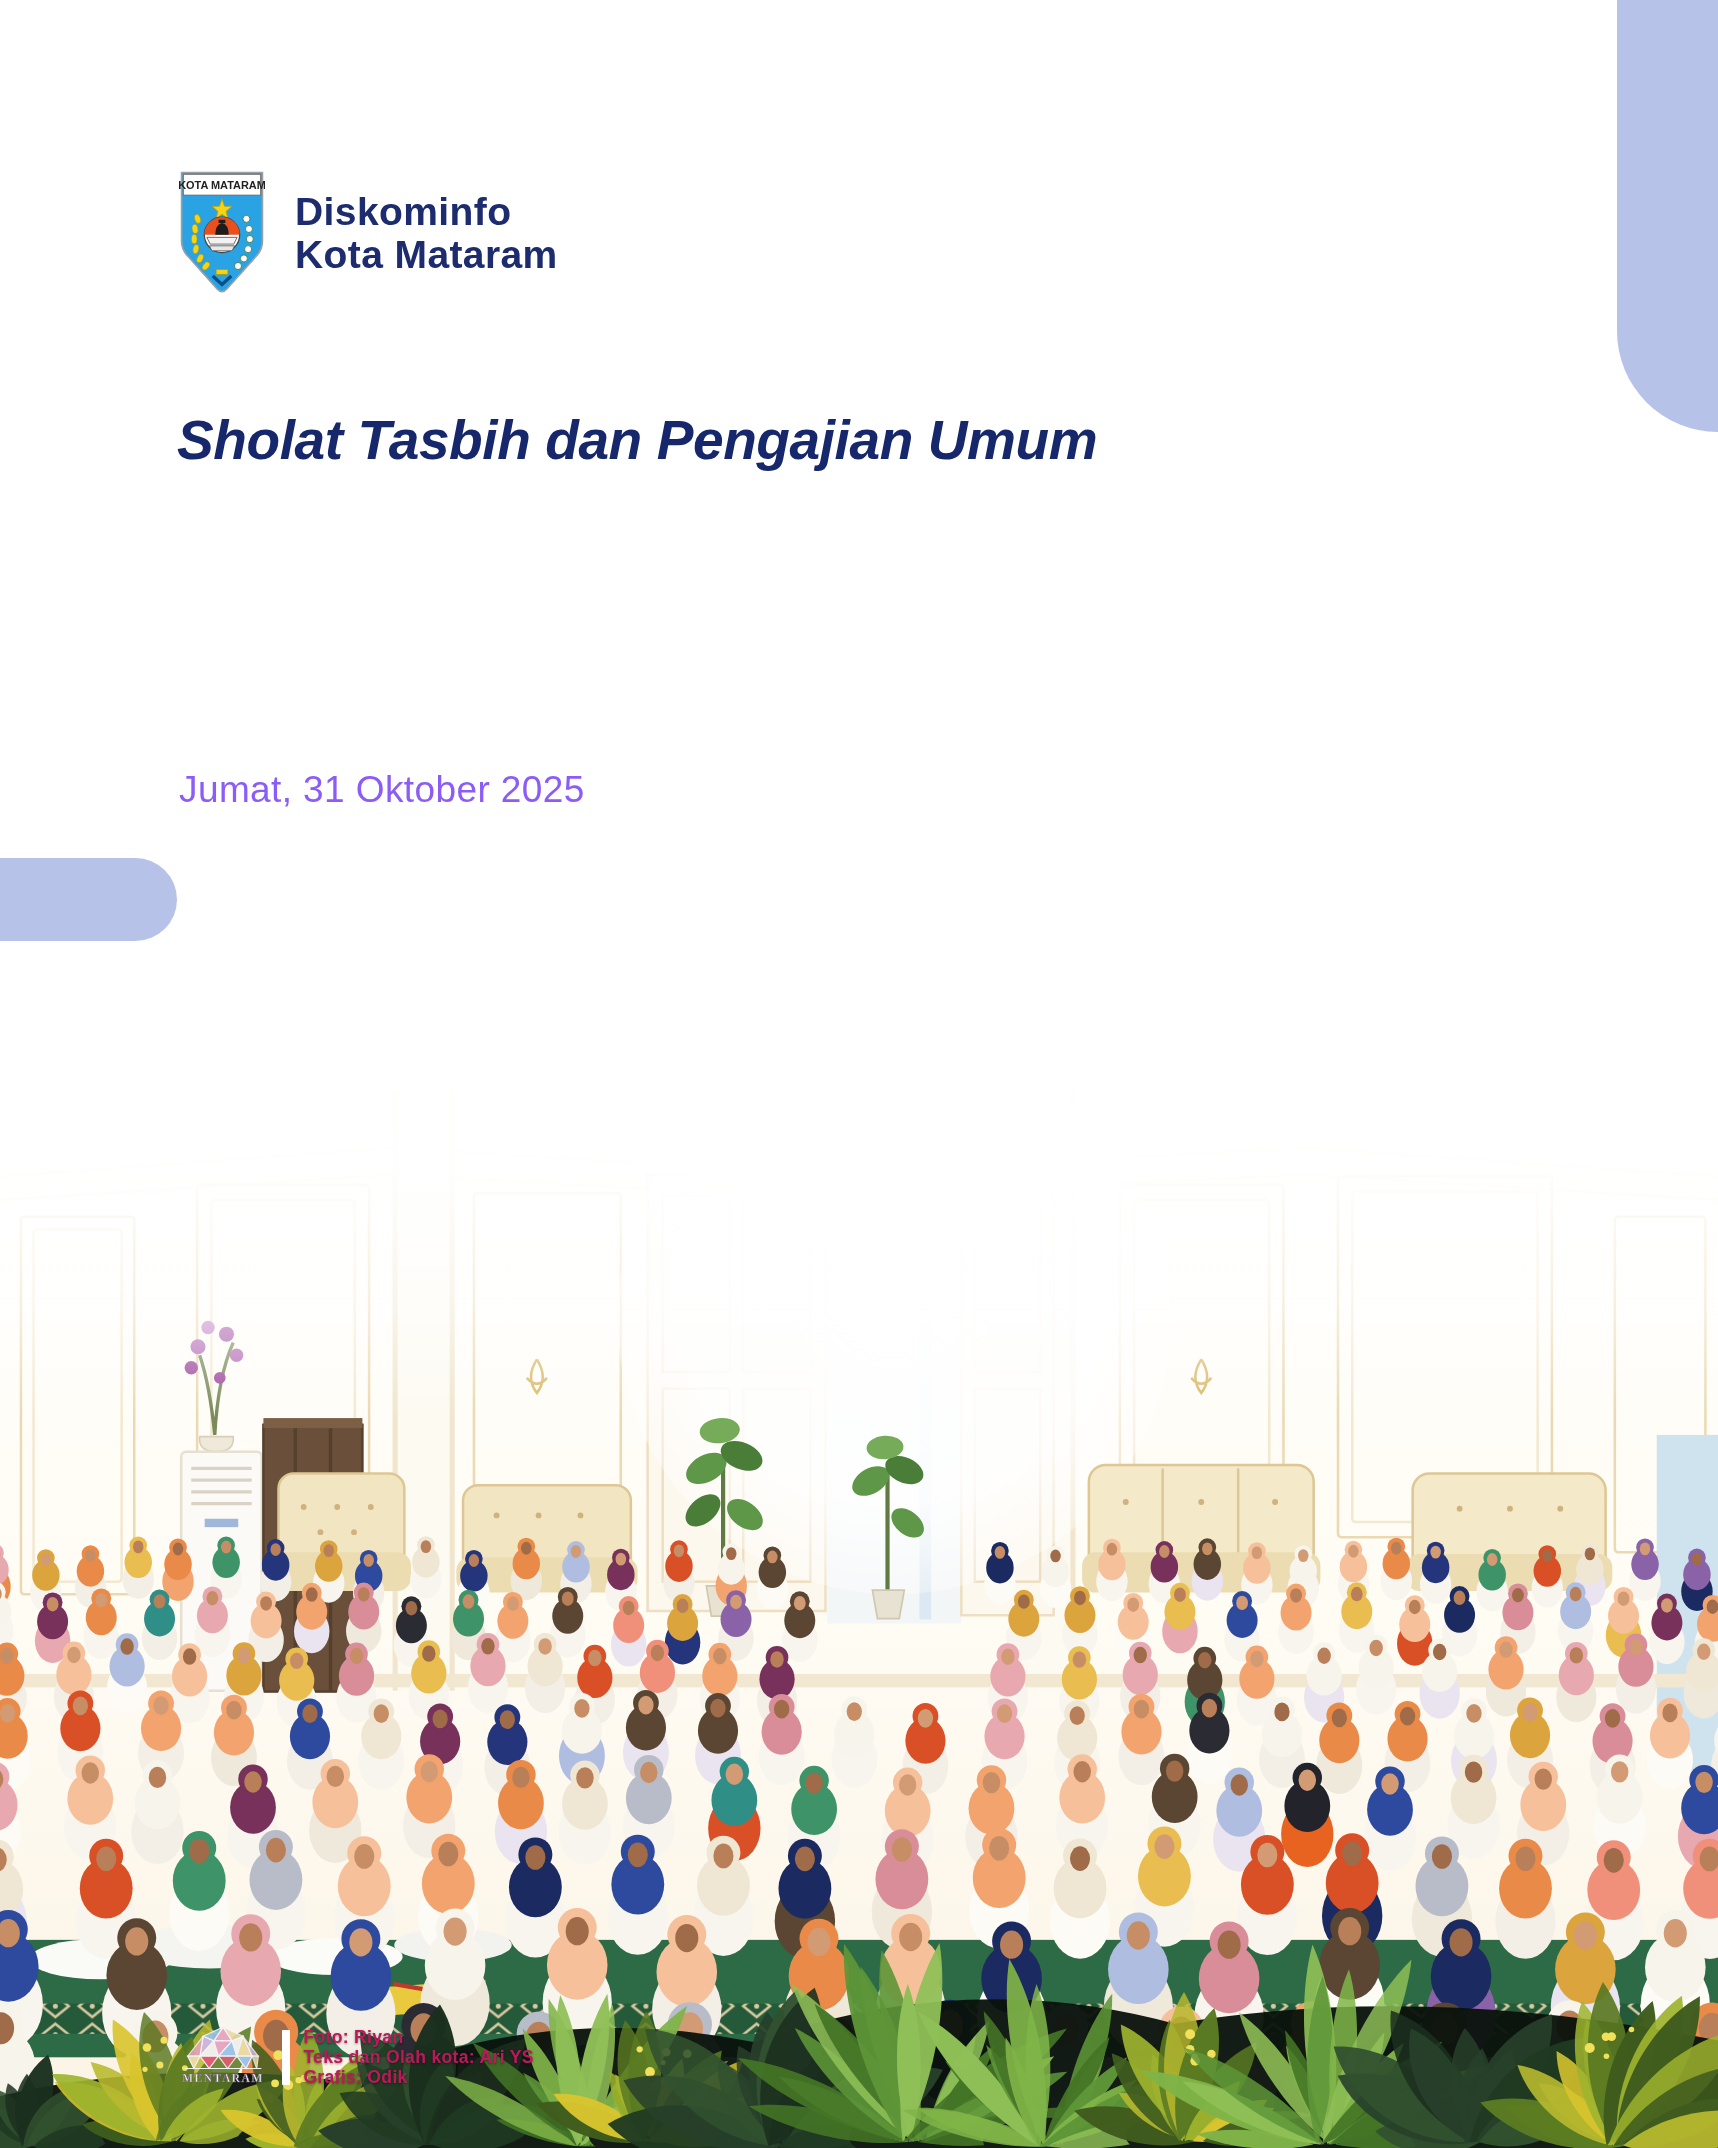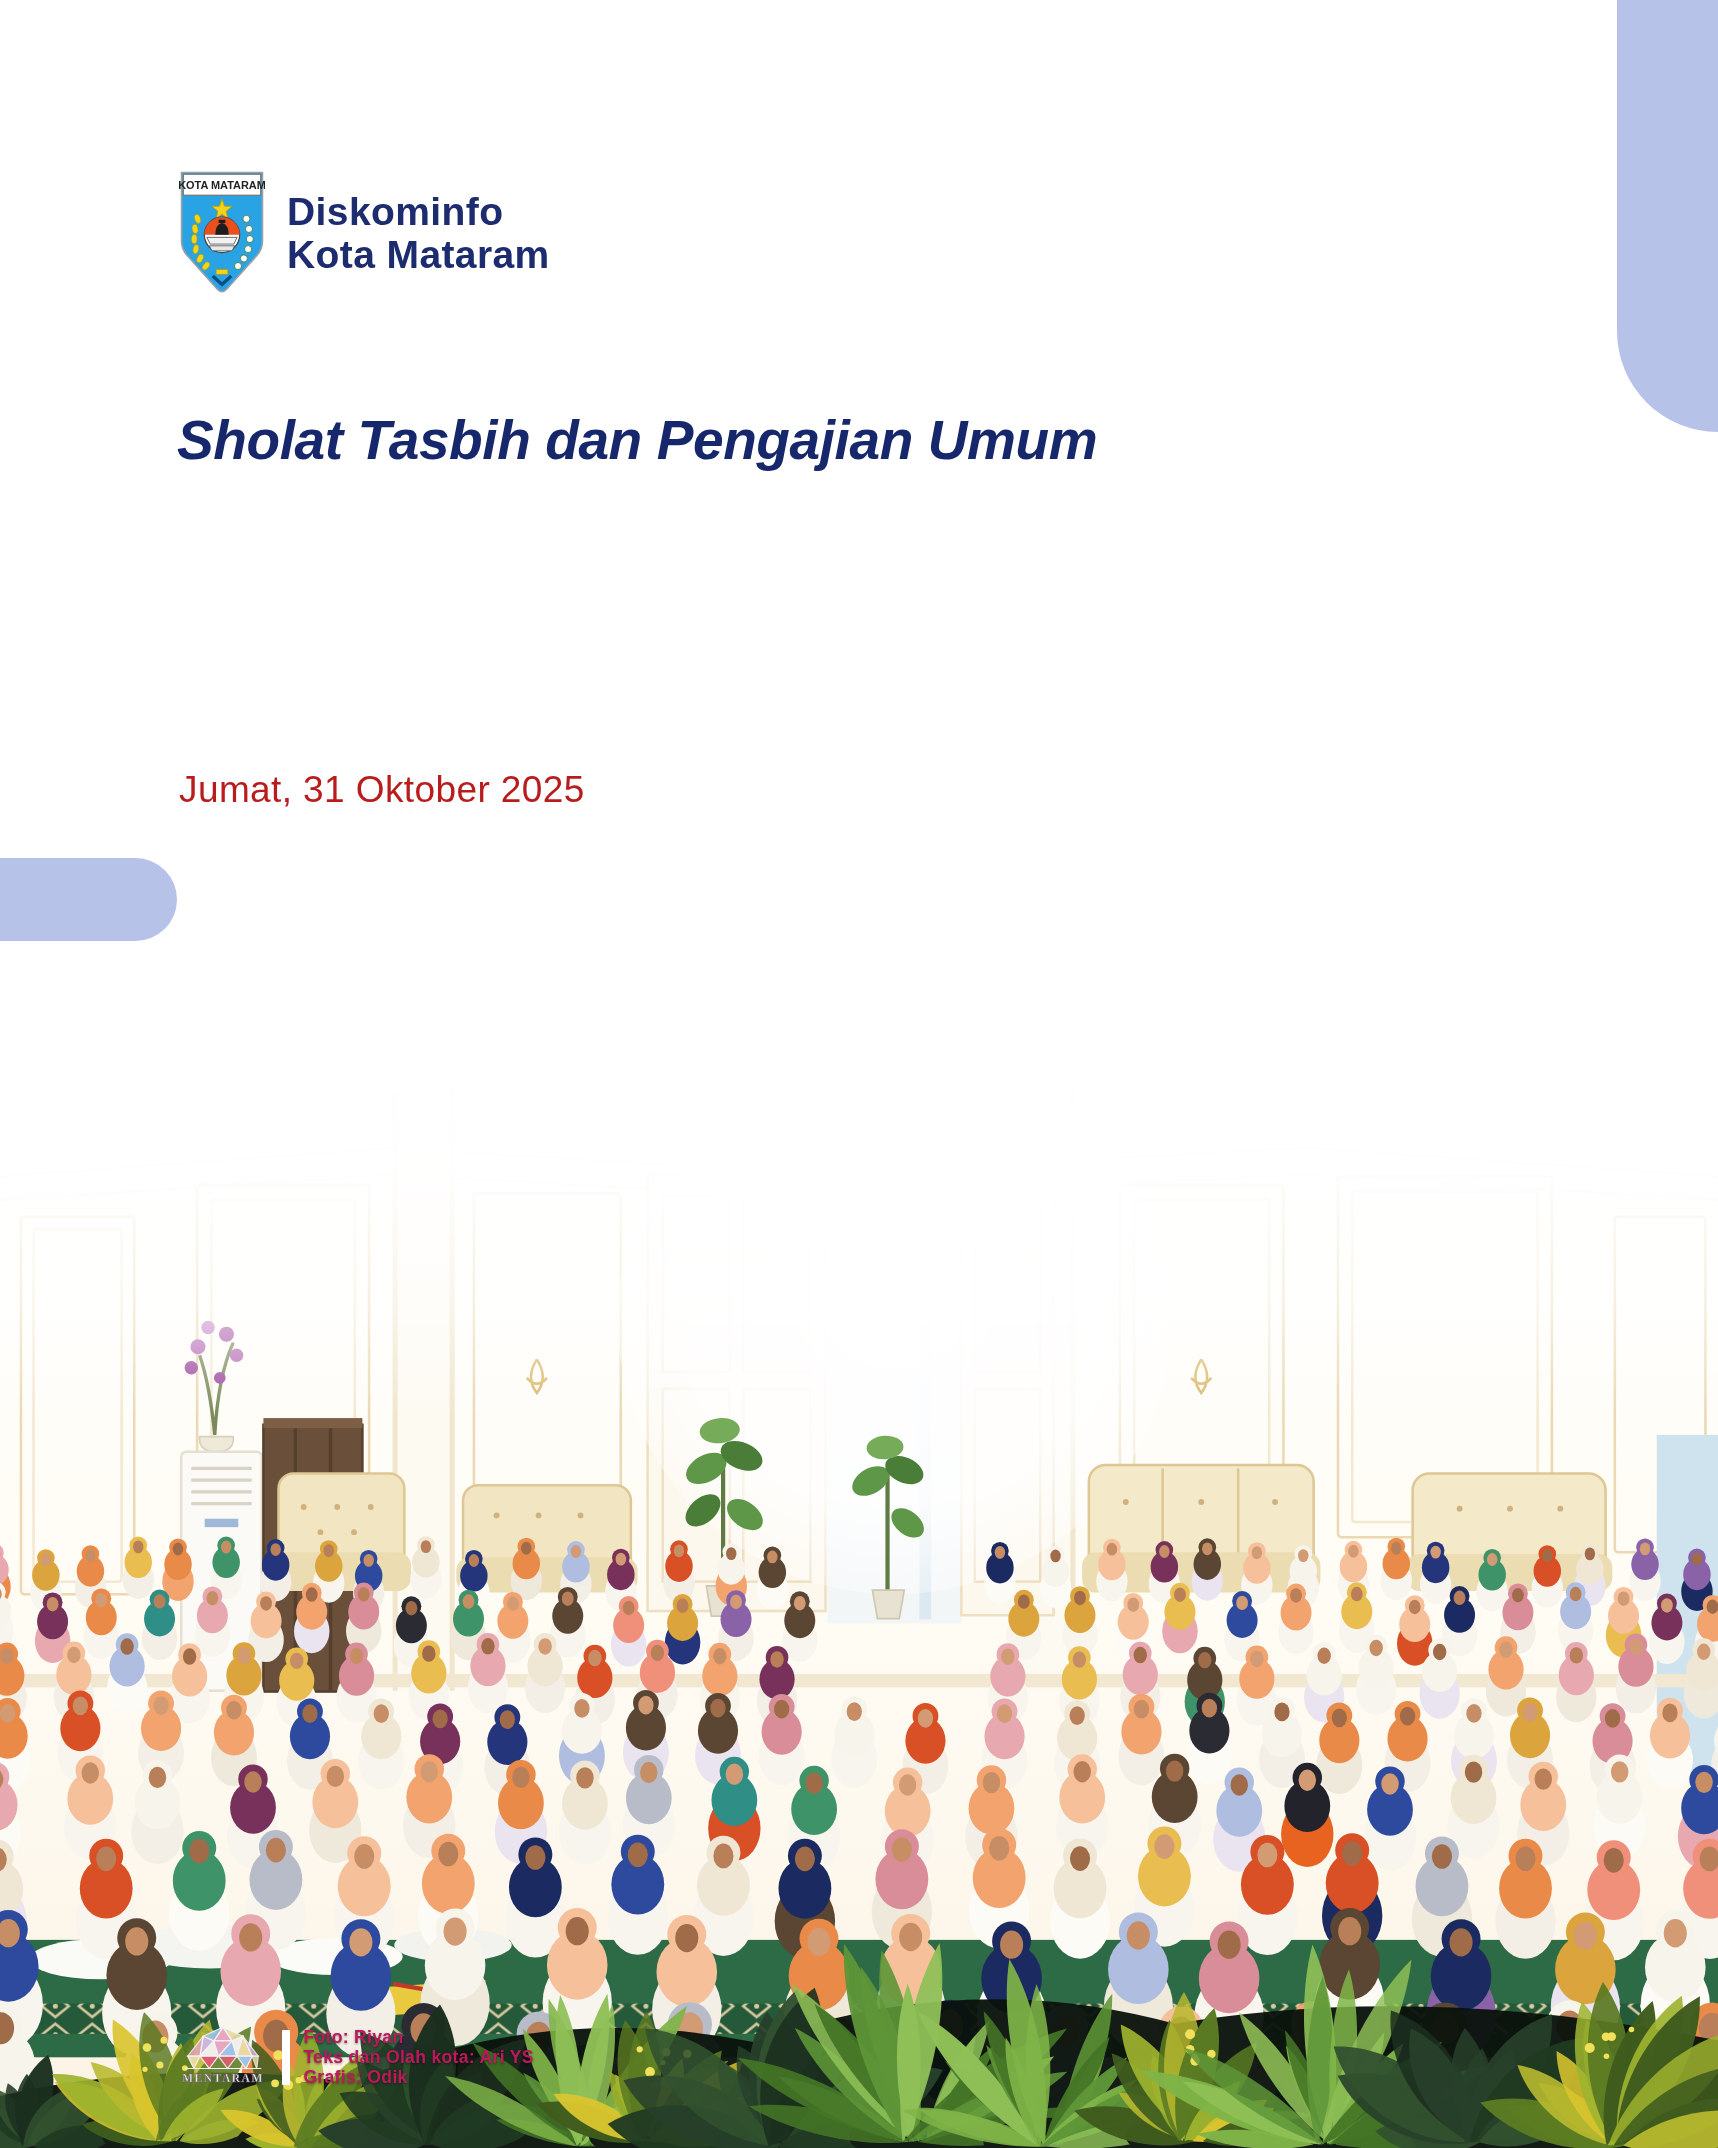--- a/index.html
+++ b/index.html
@@ -10,28 +10,28 @@
   
   .shape-top-right{
     position:absolute;top:0;right:0;width:101px;height:432px;
     background:var(--accent);border-bottom-left-radius:113px;
   }
   .shape-left-pill{
     position:absolute;left:0;top:858px;width:177px;height:83px;
     background:var(--accent);border-radius:0 44px 44px 0;
   }
   
-  .brand{position:absolute;left:179px;top:170px;display:flex;align-items:center;gap:22px;}
+  .brand{position:absolute;left:179px;top:170px;display:flex;align-items:center;gap:30px;}
   .brand-logo{width:86px;height:128px;display:block;}
   .brand-text{color:var(--navy);font-size:39px;line-height:1.10;font-weight:600;letter-spacing:0.4px;}
   
   .headline{position:absolute;left:177px;top:408px;width:1426px;color:var(--navy);}
   .headline h1{margin:0;font-size:55px;font-weight:800;letter-spacing:-0.4px;color:#16276b;font-style:italic;}
   .headline h2{margin:6.7px 0 0 0;font-size:48px;font-weight:400;letter-spacing:0.8px;color:#1d2f6e;}
-  .date-line{position:absolute;left:179px;top:769px;font-size:37px;color:#b91c1c;letter-spacing:0.4px;}
+  .date-line{position:absolute;left:179px;top:769px;font-size:37px;color:#8b5cf6;letter-spacing:0.4px;}
   
   .photo{position:absolute;left:0;top:965px;width:1718px;height:1183px;}
   .photo svg{display:block;}
   
   .credits{position:absolute;left:177px;top:2021px;display:flex;align-items:center;gap:13.4px;z-index:5;}
   .credits .wm-logo{width:92px;height:72px;display:block;}
   .credits .bar{width:7.6px;height:55px;background:#ffffff;border-radius:0.8px;}
   .credit-lines{color:#be185d;font-size:17.6px;line-height:20px;font-weight:700;letter-spacing:0.3px;
     text-shadow:0 0.8px 2.5px rgba(0,0,0,.45);}
 </style>

